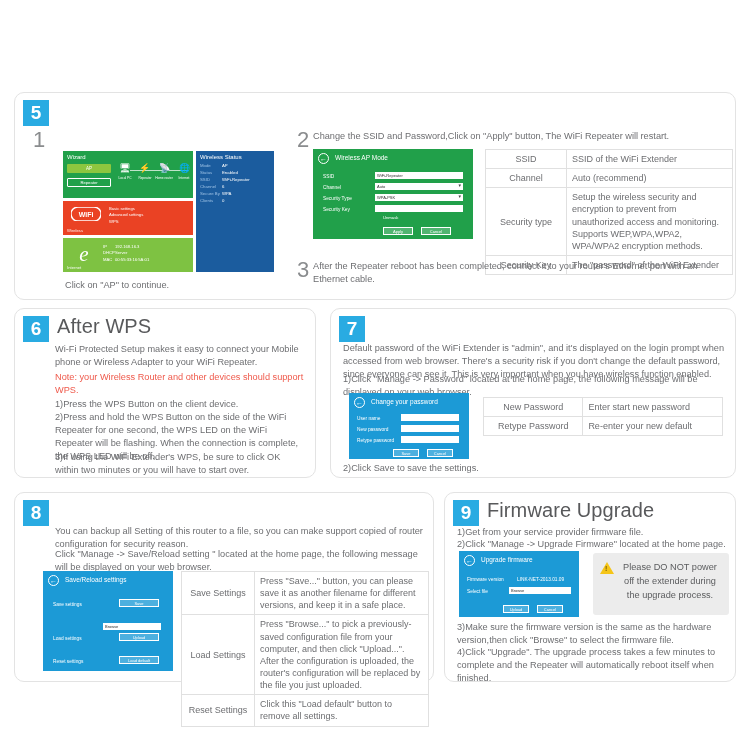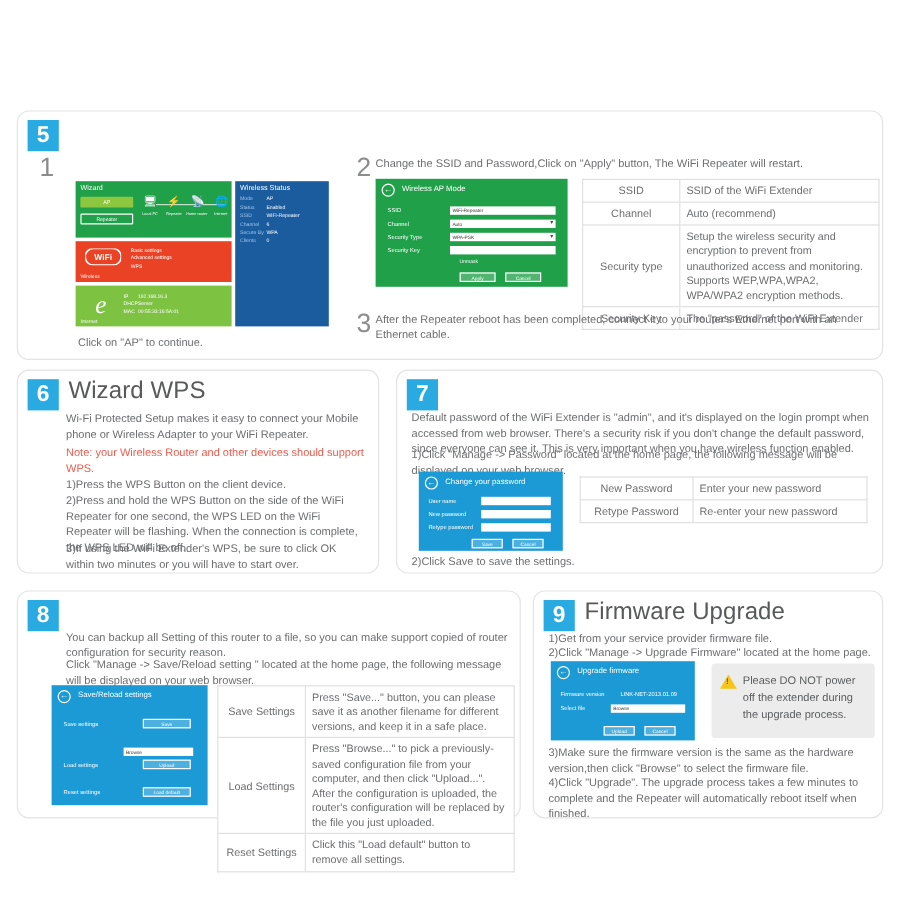--- a/index.html
+++ b/index.html
@@ -57,21 +57,21 @@
   .f-in span{font-size:4px;color:#333;padding-left:2px;line-height:7px;display:block;}
   .p-btn{position:absolute;height:8px;width:30px;background:rgba(255,255,255,.22);border:1px solid #fff;
          color:#fff;font-size:4px;display:flex;align-items:center;justify-content:center;box-sizing:border-box;}
   .chk{position:absolute;color:#fff;font-size:4.2px;}
 
   
   .warnbox{position:absolute;background:#ececec;border-radius:3px;box-sizing:border-box;padding:8px 8px 8px 26px;}
   .warnbox .tri{position:absolute;left:7px;top:9px;width:0;height:0;border-left:7px solid transparent;
                 border-right:7px solid transparent;border-bottom:12px solid #f5c518;}
   .warnbox .tri::after{content:"!";position:absolute;left:-2px;top:3px;font-size:7px;color:#7a5c00;font-weight:bold;}
-  .warn-txt{font-size:9.2px;line-height:1.5;color:#5b5c5e;}
+  .warn-txt{font-size:9.2px;line-height:1.5;color:#5b5c5e;text-align:center;}
 </style>
 </head>
 <body>
 
 <div class="page">
 
   <div class="card" style="left:14px;top:92px;width:722px;height:208px;">
     <div class="badge" style="left:8px;top:7px;">5</div>
 
     <div class="bignum" style="left:18px;top:36px;">1</div>
@@ -201,21 +201,21 @@
           </tr>
     </tbody>
       </table>
 
     <div class="bignum" style="left:282px;top:166px;">3</div>
     <div class="body-txt" style="left:298px;top:167px;width:420px;">After the Repeater reboot has been completed, connect it to your router's Ethernet port with an Ethernet cable.</div>
   </div>
 
   <div class="card" style="left:14px;top:308px;width:302px;height:170px;">
     <div class="badge" style="left:8px;top:7px;">6</div>
-    <div class="sec-title" style="left:42px;top:6px;">Wizard WPS</div>
+    <div class="sec-title" style="left:42px;top:6px;">After WPS</div>
     <div class="body-txt note-red" style="left:40px;top:62px;width:250px;">Note: your Wireless Router and other devices should support WPS.</div>
     <div class="body-txt" style="left:40px;top:34px;width:250px;">Wi-Fi Protected Setup makes it easy to connect your Mobile phone or Wireless Adapter to your WiFi Repeater.</div>
     <div class="body-txt" style="left:40px;top:89px;width:250px;">1)Press the WPS Button on the client device.</div>
     <div class="body-txt" style="left:40px;top:102px;width:250px;">2)Press and hold the WPS Button on the side of the WiFi Repeater for one second, the WPS LED on the WiFi Repeater will be flashing. When the connection is complete, the WPS LED will be off.</div>
     <div class="body-txt" style="left:40px;top:142px;width:250px;">3)If using the WiFi Extender's WPS, be sure to click OK within two minutes or you will have to start over.</div>
   </div>
 
   <div class="card" style="left:330px;top:308px;width:406px;height:170px;">
     <div class="badge" style="left:8px;top:7px;">7</div>
     <div class="body-txt" style="left:12px;top:33px;width:385px;">Default password of the WiFi Extender is "admin", and it's displayed on the login prompt when accessed from web browser. There's a security risk if you don't change the default password, since everyone can see it.  This is very important when you have wireless function enabled.</div>
@@ -231,25 +231,25 @@
       <div class="f-lab" style="left:8px;top:45px;">Retype password</div>
       <div class="f-in" style="left:52px;top:43px;width:58px;"></div>
       <div class="p-btn" style="left:44px;top:56px;width:26px;">Save</div>
       <div class="p-btn" style="left:78px;top:56px;width:26px;">Cancel</div>
     </div>
 
     <table class="dtable" style="left:152px;top:88px;width:240px;">
       <tbody>
       <tr>
             <td class="k">New Password</td>
-            <td class="v">Enter your new password</td>
+            <td class="v">Enter start new password</td>
           </tr>
       <tr>
             <td class="k">Retype Password</td>
-            <td class="v">Re-enter your new password</td>
+            <td class="v">Re-enter your new default</td>
           </tr>
     </tbody>
       </table>
 
     <div class="body-txt" style="left:12px;top:153px;width:300px;">2)Click Save to save the settings.</div>
   </div>
 
   <div class="card" style="left:14px;top:492px;width:420px;height:190px;">
     <div class="badge" style="left:8px;top:7px;">8</div>
     <div class="body-txt" style="left:40px;top:32px;width:372px;">You can backup all Setting of this router to a file, so you can make support copied of router configuration for security reason.</div>

